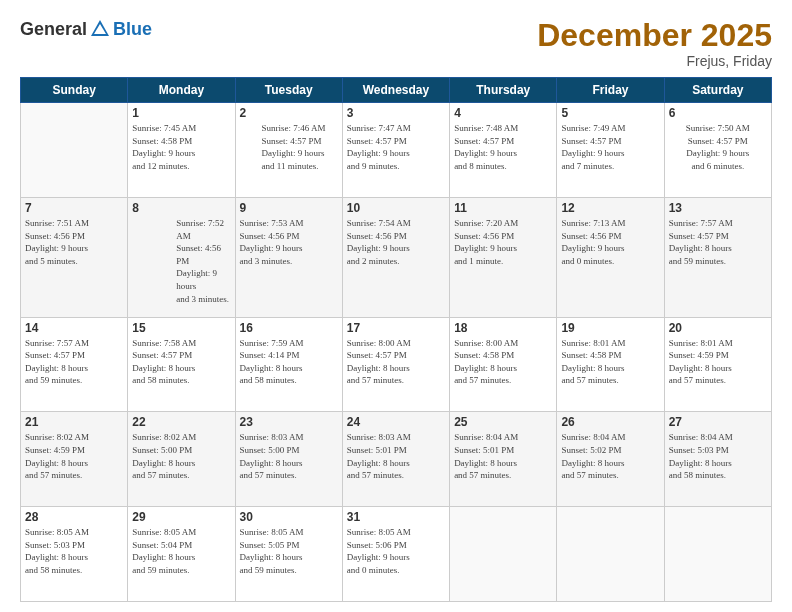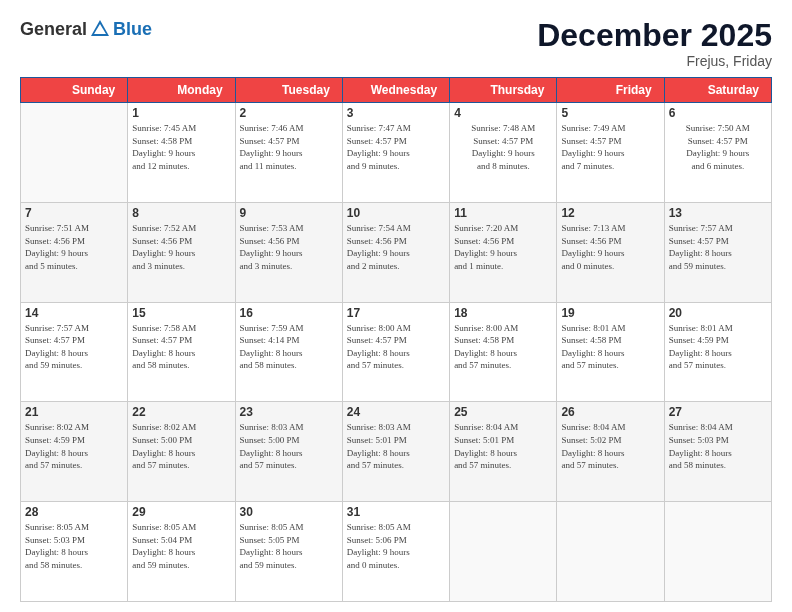--- a/index.html
+++ b/index.html
@@ -42,40 +42,40 @@
       height: 22px;
       margin-left: 2px;
       margin-right: 2px;
     }
     .title-block {
       text-align: right;
     }
     .month-title {
       font-size: 32px;
       font-weight: bold;
-      color: #0f172a;
+      color: #a16207;
       line-height: 1.1;
     }
     .subtitle {
       font-size: 14px;
       color: #555;
     }
     .calendar {
       flex: 1;
       border-collapse: collapse;
       width: 100%;
       table-layout: fixed;
     }
     .calendar th {
-      background: #ef4444;
+      background: #0c4a6e;
       color: #fff;
       font-size: 12px;
       font-weight: bold;
-      padding: 5px 12px;
-      text-align: right;
+      padding: 5px 0;
+      text-align: center;
       border: 1px solid #1e5799;
     }
     .calendar td {
       border: 1px solid #ccc;
       vertical-align: top;
       padding: 3px 4px;
       font-size: 9.5px;
       color: #333;
       height: 88px;
       width: 113px;
@@ -138,35 +138,35 @@
           <td class="empty-cell"></td>
           <td>
             <span class="day-num">1</span>
             <div class="cell-info" style="white-space: pre-line;">Sunrise: 7:45 AM
 Sunset: 4:58 PM
 Daylight: 9 hours
 and 12 minutes.</div>
           </td>
           <td>
             <span class="day-num">2</span>
-            <div class="cell-info" style="white-space: pre-line;">Sunrise: 7:46 AM
+            <div class="cell-info" style="white-space: pre-line; margin-left: 22px;">Sunrise: 7:46 AM
 Sunset: 4:57 PM
 Daylight: 9 hours
 and 11 minutes.</div>
           </td>
           <td>
             <span class="day-num">3</span>
             <div class="cell-info" style="white-space: pre-line;">Sunrise: 7:47 AM
 Sunset: 4:57 PM
 Daylight: 9 hours
 and 9 minutes.</div>
           </td>
           <td>
             <span class="day-num">4</span>
-            <div class="cell-info" style="white-space: pre-line; text-align: center;">Sunrise: 7:48 AM
+            <div class="cell-info" style="white-space: pre-line;">Sunrise: 7:48 AM
 Sunset: 4:57 PM
 Daylight: 9 hours
 and 8 minutes.</div>
           </td>
           <td>
             <span class="day-num">5</span>
             <div class="cell-info" style="white-space: pre-line;">Sunrise: 7:49 AM
 Sunset: 4:57 PM
 Daylight: 9 hours
 and 7 minutes.</div>
@@ -182,21 +182,21 @@
         <tr>
           <td class="row-shade">
             <span class="day-num">7</span>
             <div class="cell-info" style="white-space: pre-line;">Sunrise: 7:51 AM
 Sunset: 4:56 PM
 Daylight: 9 hours
 and 5 minutes.</div>
           </td>
           <td class="row-shade">
             <span class="day-num">8</span>
-            <div class="cell-info" style="white-space: pre-line;">Sunrise: 7:52 AM
+            <div class="cell-info" style="white-space: pre-line; margin-left: 44px;">Sunrise: 7:52 AM
 Sunset: 4:56 PM
 Daylight: 9 hours
 and 3 minutes.</div>
           </td>
           <td class="row-shade">
             <span class="day-num">9</span>
             <div class="cell-info" style="white-space: pre-line;">Sunrise: 7:53 AM
 Sunset: 4:56 PM
 Daylight: 9 hours
 and 3 minutes.</div>

